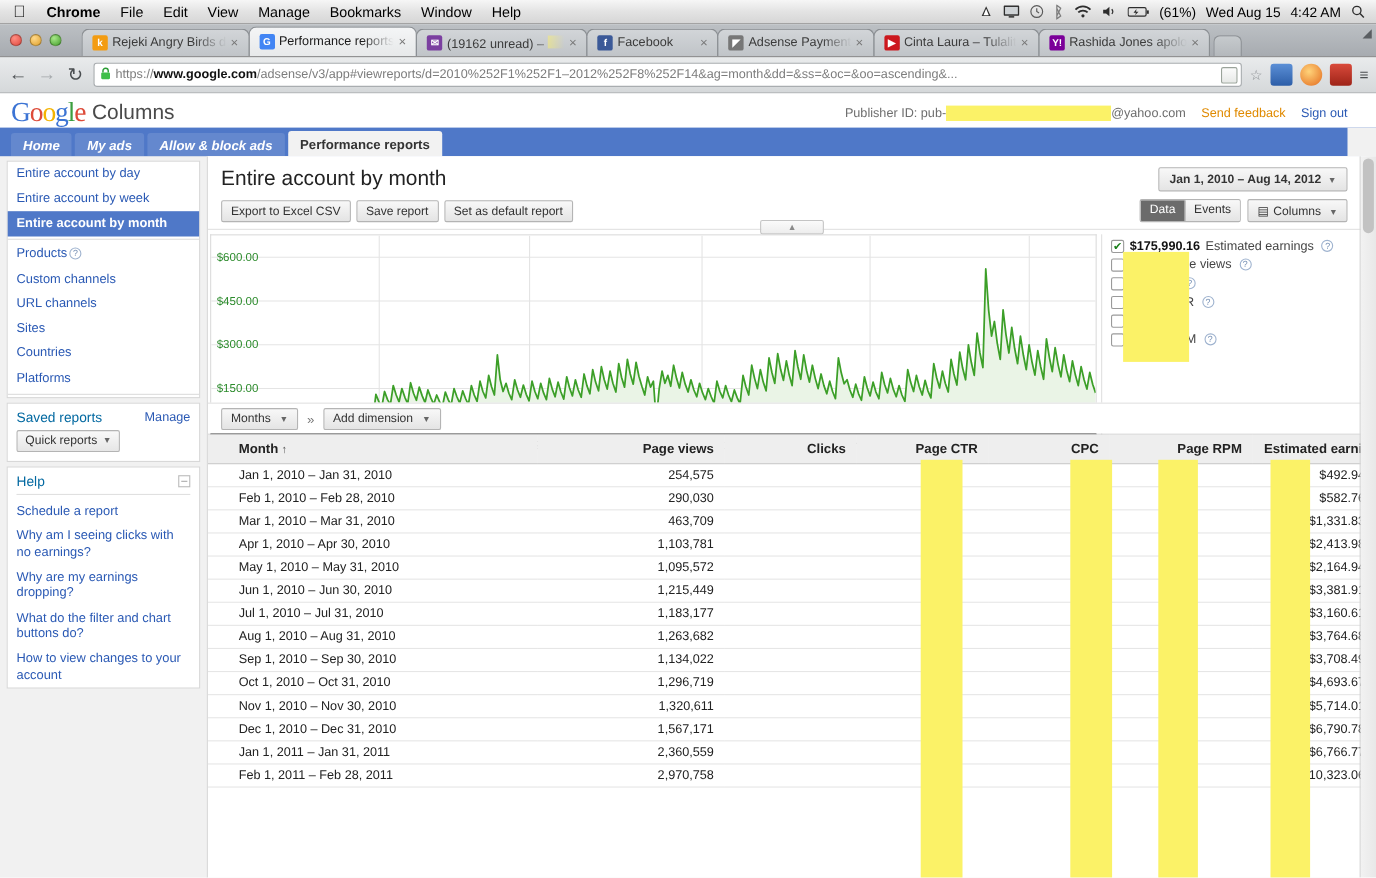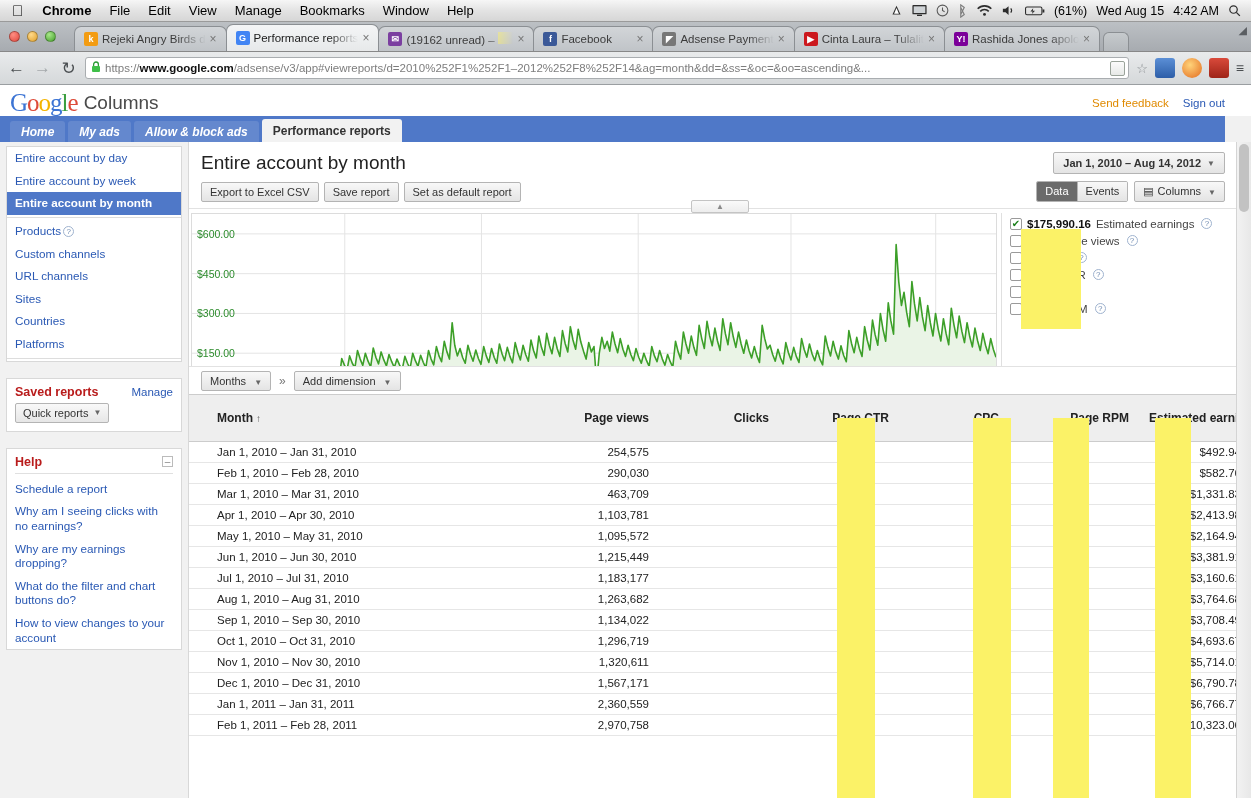--- a/index.html
+++ b/index.html
@@ -114,29 +114,29 @@
   .navbar::after{content:""; position:absolute; right:0; top:0; bottom:0; width:26px; background:#f1f1f1;}
   .navtab { height: 21px; padding: 0 11px; display: flex; align-items: center;
     font-size: 12px; color: #fff; border-radius: 3px 3px 0 0; margin-right: 3px; font-weight: bold;}
   .navtab.sel { background: #f2f2f2; color: #333; height: 23px; }
   .navtab:not(.sel) { background: rgba(255,255,255,.12); font-style: italic; }
 
   .body-row { display: flex; height: calc(100% - 31px - 26px); background: #f1f1f1; }
 
   
   .sidebar { width: 188px; flex: 0 0 188px; background: #f1f1f1; padding: 4px 6px 0 6px; overflow:hidden;}
-  .sbox { background: #fff; border: 1px solid #d8d8d8; margin-bottom: 16px; }
+  .sbox { background: #fff; border: 1px solid #d8d8d8; margin-bottom: 4px; }
   .slink { display: block; font-size: 11.7px; color: #2a59b4; padding: 4px 8px; line-height: 1.25; text-decoration:none;}
   .slink.sel { background: #4f78c8; color: #fff; font-weight: bold; }
   .sdiv { height:1px; background:#ddd; margin: 2px 0;}
   .qmark { display:inline-block; width: 11px; height: 11px; border-radius:50%;
      border:1px solid #9fb3cf; color:#6f8ab0; font-size:8px; line-height:10px; text-align:center;
      vertical-align: 1px; margin-left: 2px; background:#fff;}
   .sbox-hd { display:flex; align-items:center; padding: 6px 8px 4px 8px; }
-  .sbox-hd .ttl { font-size: 12.5px; font-weight: bold; color: #b91c1c; }
+  .sbox-hd .ttl { font-size: 12.5px; font-weight: normal; color: #0369a1; }
   .sbox-hd .mng { margin-left:auto; font-size: 11.5px; color:#2a59b4; }
   .sbox-hd .collapse { margin-left:auto; font-size:10px; color:#888; border:1px solid #bbb; width:11px;height:11px;
      line-height:9px; text-align:center; background:#fff;}
   .btnlike { display:inline-flex; align-items:center; gap:5px; font-size: 11px; color:#333;
      background: linear-gradient(to bottom,#f9f9f9,#e6e6e6); border:1px solid #b4b4b4;
      border-radius: 2px; padding: 3px 7px; margin: 0 8px 8px 8px;}
   .caret { font-size: 8px; color:#666; }
 
   
   .main { flex: 1; background: #fff; border-left: 1px solid #d8d8d8; position: relative; overflow: hidden;}
@@ -177,21 +177,21 @@
 
   
   .dimbar { position:absolute; left:0; right:0; top: 224px; height: 28px; background:#fff;
      border-top: 1px solid #e2e2e2; display:flex; align-items:center; gap:8px; padding: 0 12px;}
   .chev { color:#777; font-size: 12px; }
 
   
   .tbl-wrap { position: absolute; left: 0; right: 0; top: 252px; bottom: 0; overflow: hidden; }
   table.rep { width: 100%; border-collapse: collapse; font-size: 11.5px; table-layout: fixed;}
   table.rep th { background: #eeeeee; border-top:1px solid #ccc; border-bottom: 1px solid #ccc;
-     font-size: 12px; color:#222; padding: 16px 10px; font-weight: bold; text-align: right; white-space:nowrap;}
+     font-size: 12px; color:#222; padding: 6px 10px; font-weight: bold; text-align: right; white-space:nowrap;}
   table.rep th.lft { text-align: left; padding-left: 28px;}
   table.rep td { border-bottom: 1px solid #e6e6e6; padding: 4px 10px; color:#222; text-align:right;
      white-space:nowrap; }
   table.rep td.lft { text-align: left; padding-left: 28px; }
   .col-month{width:300px;} .col-pv{width:170px;} .col-ck{width:120px;}
   .col-ctr{width:120px;} .col-cpc{width:110px;} .col-rpm{width:130px;}
   .redact-col { position:absolute; background:#fbf267; z-index:4; }
   .sortarrow { color:#555; font-size:10px; margin-left:3px;}
   .vscroll { position:absolute; right:0; top:0; bottom:0; width: 15px;
      background: linear-gradient(to right,#f2f2f2,#e8e8e8); border-left:1px solid #d4d4d4;}
@@ -336,20 +336,25 @@
   <span class="ext-ico ext-red"></span>
   <span class="wrench">≡</span>
 </div>
 
 <div class="page">
 
   <div class="as-header">
     <span class="glogo"><span class="b">G</span><span class="r">o</span><span class="y">o</span><span class="b">g</span><span class="g">l</span><span class="r">e</span></span>
     <span class="as-word">Columns</span>
     <span class="as-acct">
+      <span class="pid">
+          <span>Publisher ID: pub-</span>
+          <span class="redact"></span>
+          <span>@yahoo.com</span>
+        </span>
       <a href="#">Send feedback</a>
       <a href="#" class="blue">Sign out</a>
     </span>
   </div>
 
   <div class="navbar" id="navbar-host">
       <span class="navtab">Home</span>
       <span class="navtab">My ads</span>
       <span class="navtab">Allow &amp; block ads</span>
       <span class="navtab sel">Performance reports</span>

